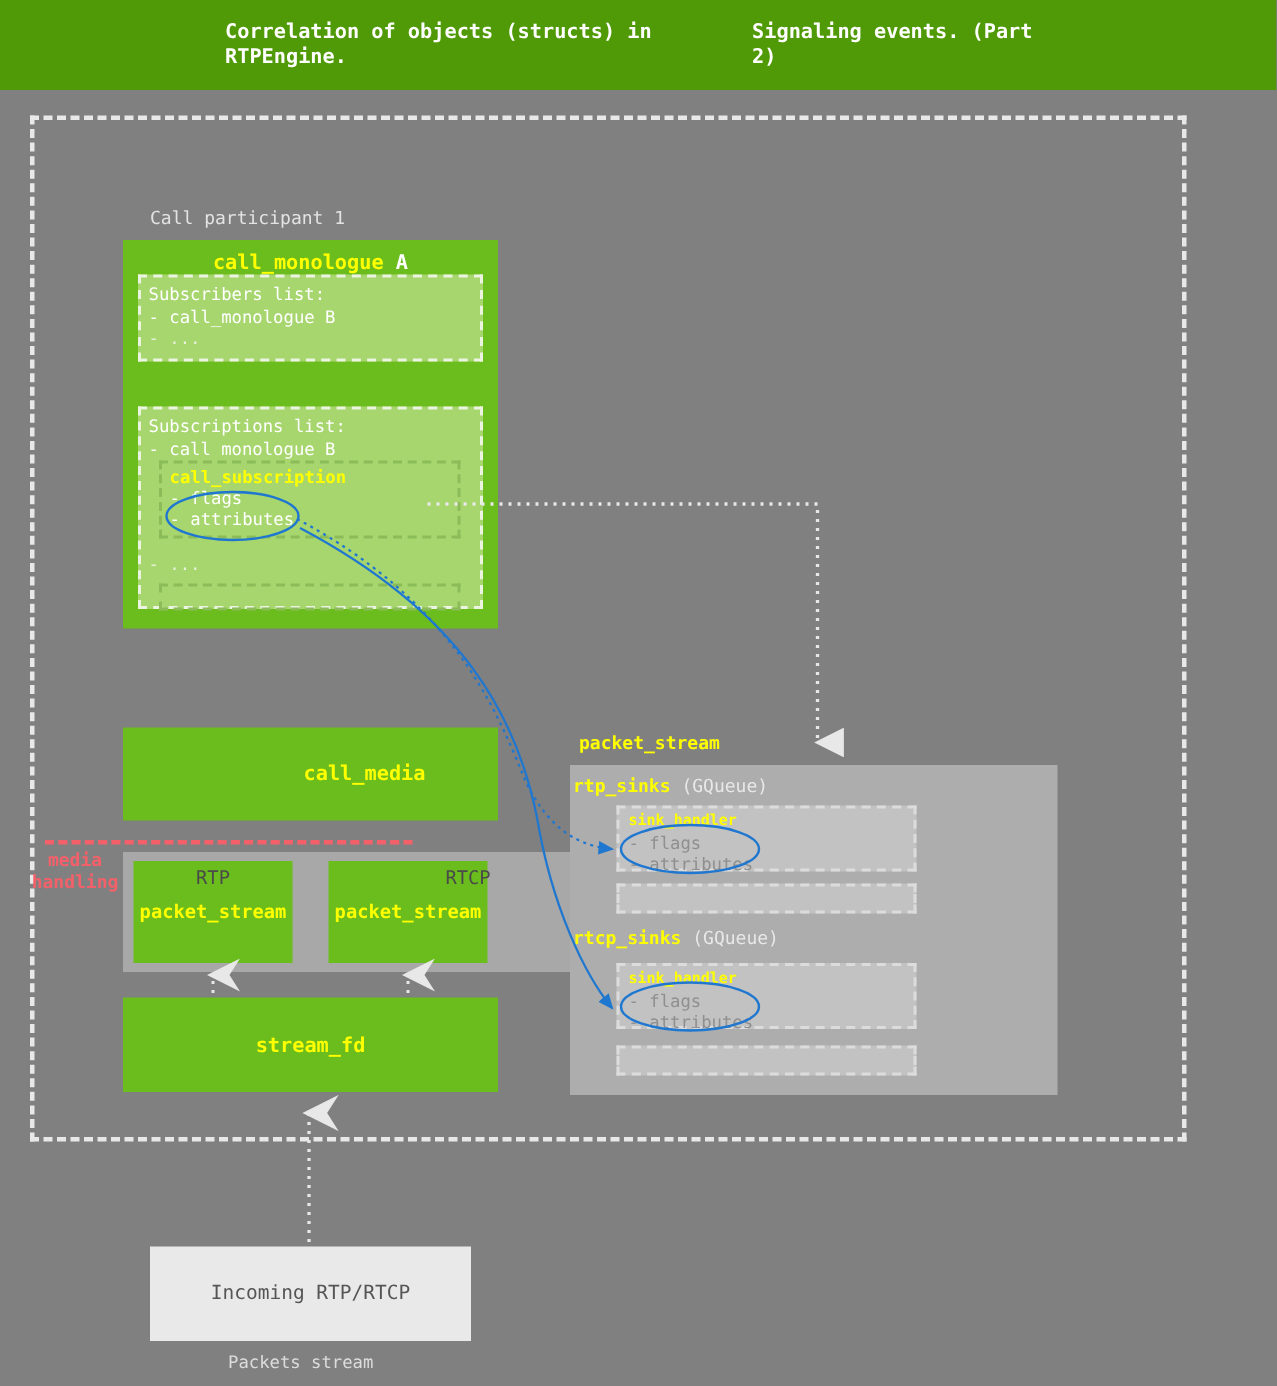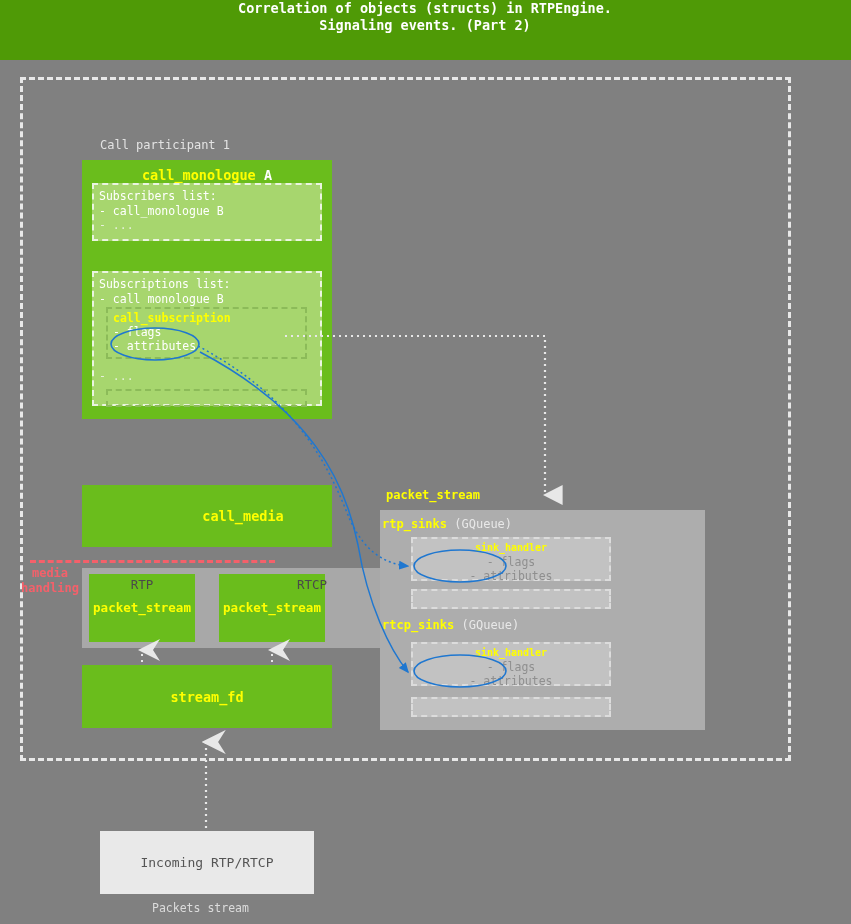--- a/index.html
+++ b/index.html
@@ -4,21 +4,21 @@
 <style>
   html,body{margin:0;padding:0;background:#808080;}
   body{width:851px;height:924px;position:relative;overflow:hidden;
        font-family:"DejaVu Sans Mono","Liberation Mono",monospace;}
 
   
   .header{position:absolute;left:0;top:0;width:851px;height:60px;background:#4f9a06;}
   .logo{position:absolute;left:30px;top:4px;width:98px;height:52px;}
   .logo svg{display:block;}
   .header-title{position:absolute;left:150px;top:0;width:550px;height:60px;
-      display:flex;flex-direction:column;align-items:center;justify-content:flex-start;
+      display:flex;flex-direction:row;align-items:center;justify-content:flex-start;
       color:#ffffff;font-size:13.5px;line-height:17px;font-weight:bold;letter-spacing:0px;}
 
   
   .dashed-region{position:absolute;left:20px;top:77px;width:771px;height:684px;
       border:3px dashed #e8e8e8;box-sizing:border-box;}
 
   
   .lbl{position:absolute;color:#e3e3e3;font-size:12px;white-space:nowrap;}
 
   
@@ -124,21 +124,21 @@
   <div style="position:absolute;width:100%;text-align:center;top:3px;color:#4a4a4a;font-size:12.5px;padding-left:40px;">RTCP</div>
   <div class="gtitle" style="top:26px;font-size:12.5px;">packet_stream</div>
 </div>
 
 <div class="gbox" style="left:82px;top:665px;width:250px;height:63px;">
   <div class="gtitle" style="top:24px;">stream_fd</div>
 </div>
 
 <div class="ps-label" style="left:386px;top:488px;">packet_stream</div>
 
-<div class="ps-panel" style="left:380px;top:510px;width:325px;height:220px;text-align:center;">
+<div class="ps-panel" style="left:380px;top:510px;width:325px;height:220px;">
 
   <div class="ps-label" style="left:2px;top:7px;">
     <span>rtp_sinks</span>
     <span class="paren">(GQueue)</span>
   </div>
   <div class="sink-box" style="left:31px;top:27px;width:200px;height:44px;">
     <div class="sink-title">sink_handler</div>
     <div class="sink-line">- flags</div>
     <div class="sink-line">- attributes</div>
   </div>

